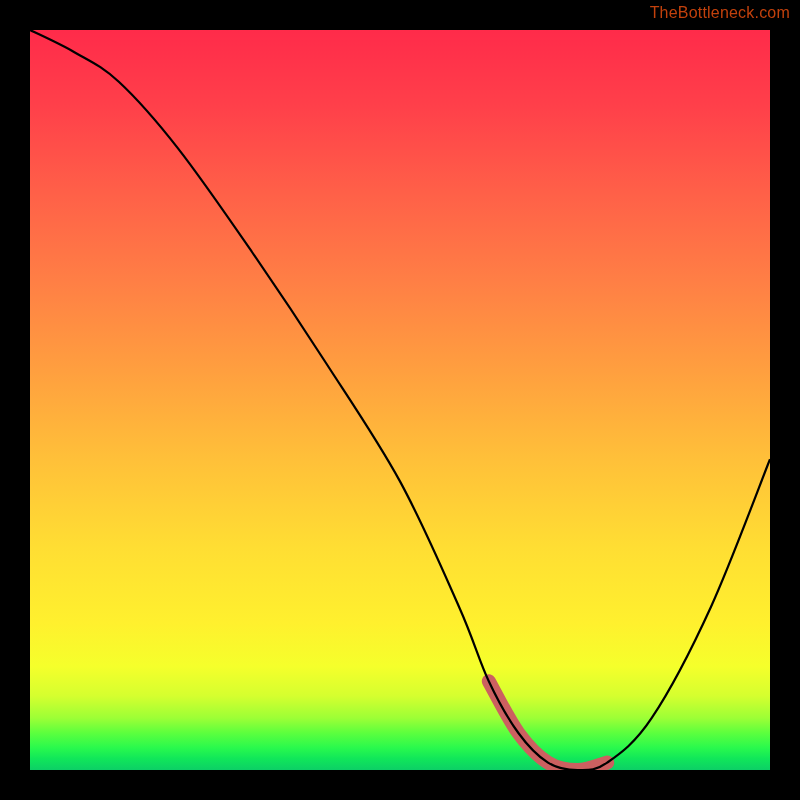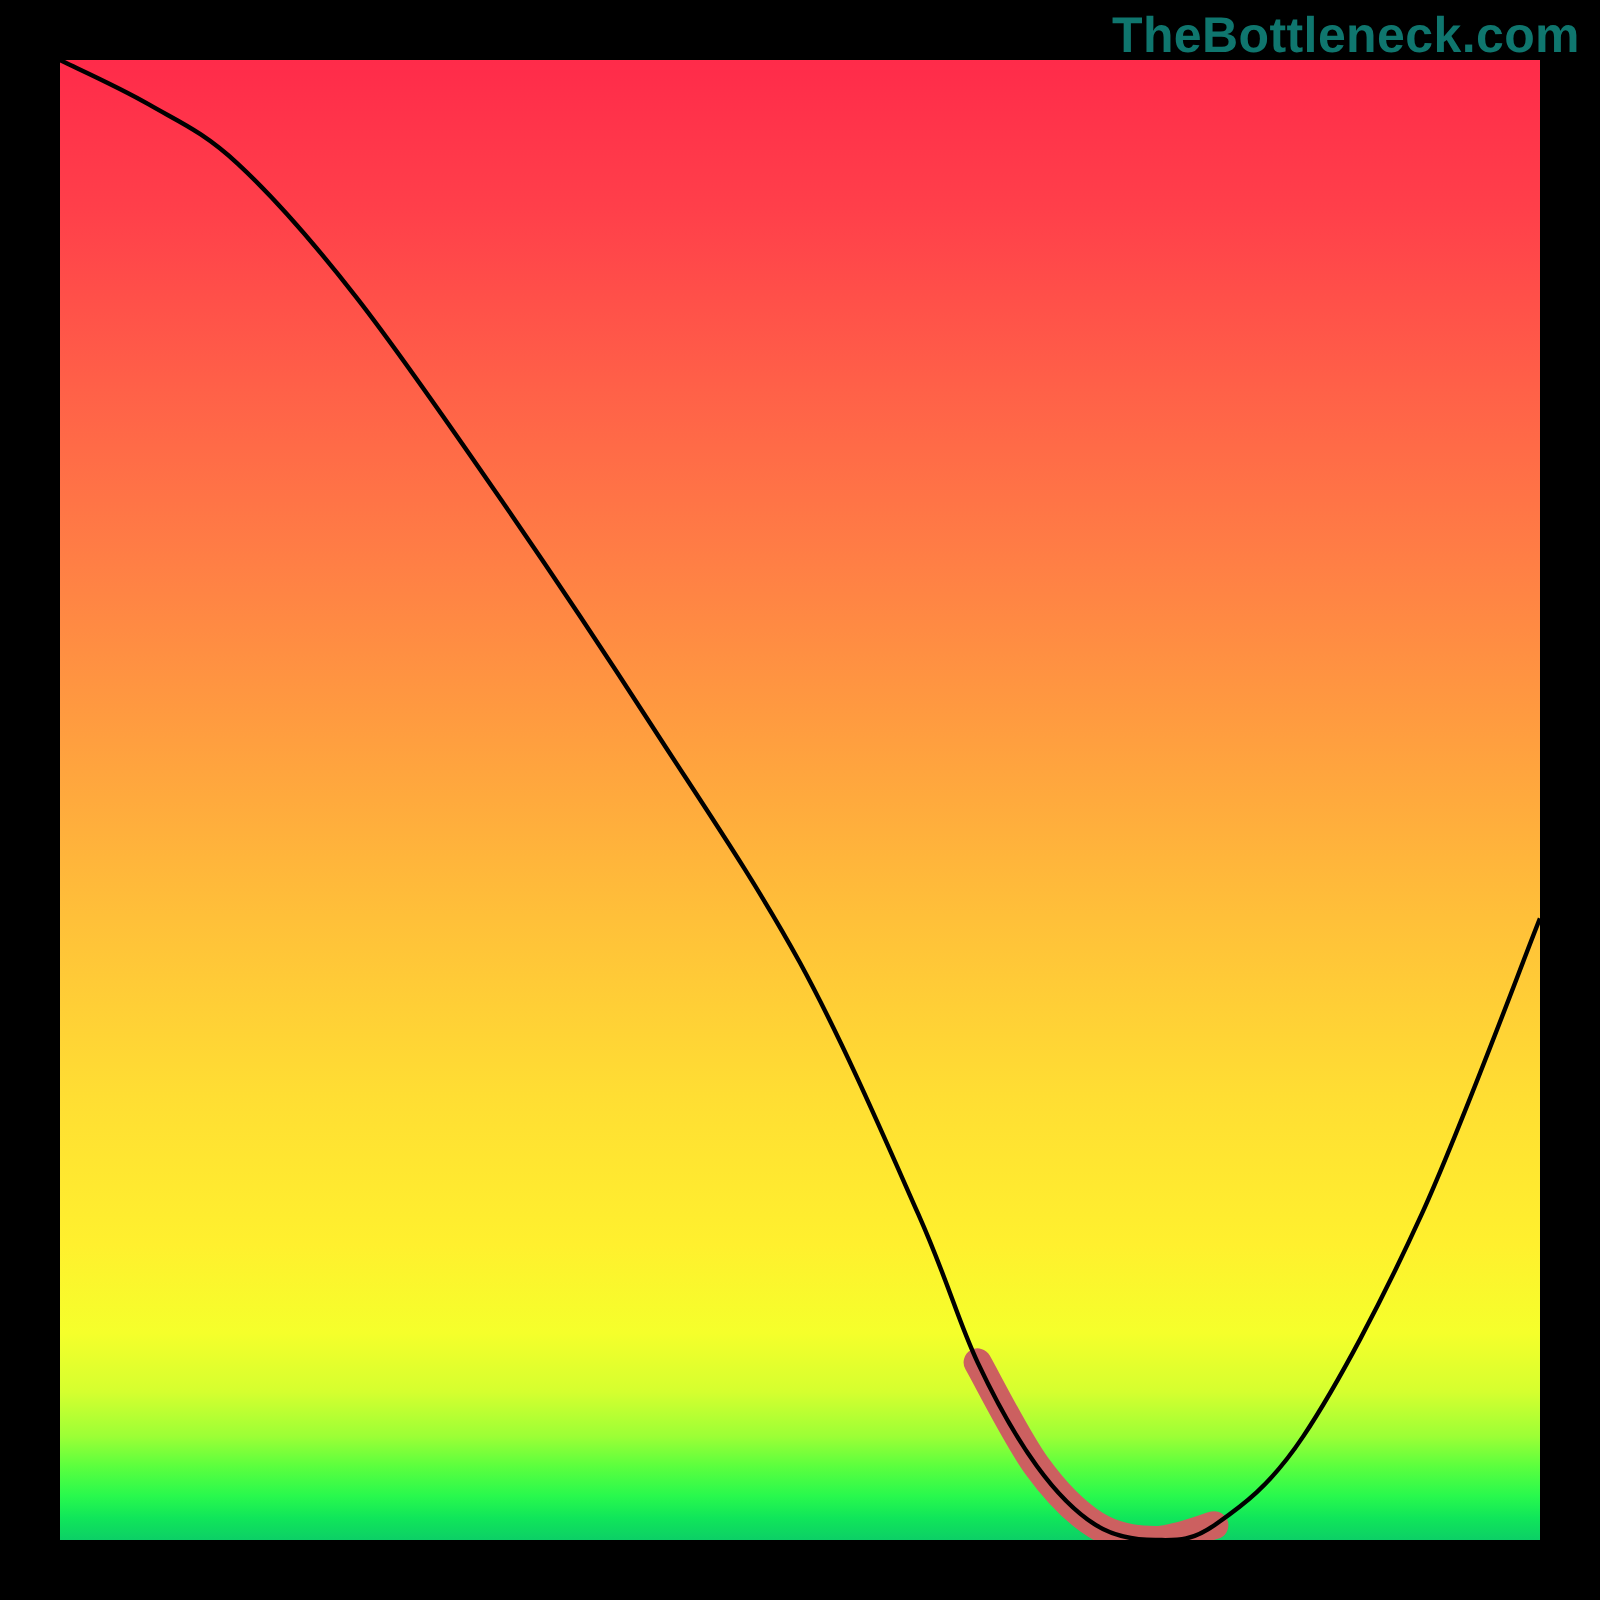--- a/index.html
+++ b/index.html
@@ -14,23 +14,23 @@
   .frame {
     position: relative;
     width: 800px;
     height: 800px;
     background: #000;
   }
   .watermark {
     position: absolute;
     top: 4px;
     right: 10px;
-    color: #0f766e;
-    font-size: 25px;
-    font-weight: 700;
+    color: #c2410c;
+    font-size: 16px;
+    font-weight: 400;
     letter-spacing: 0.2px;
     z-index: 4;
   }
   .plot-area {
     position: absolute;
     left: 30px;
     top: 30px;
     width: 740px;
     height: 740px;
     background: linear-gradient(to bottom,

